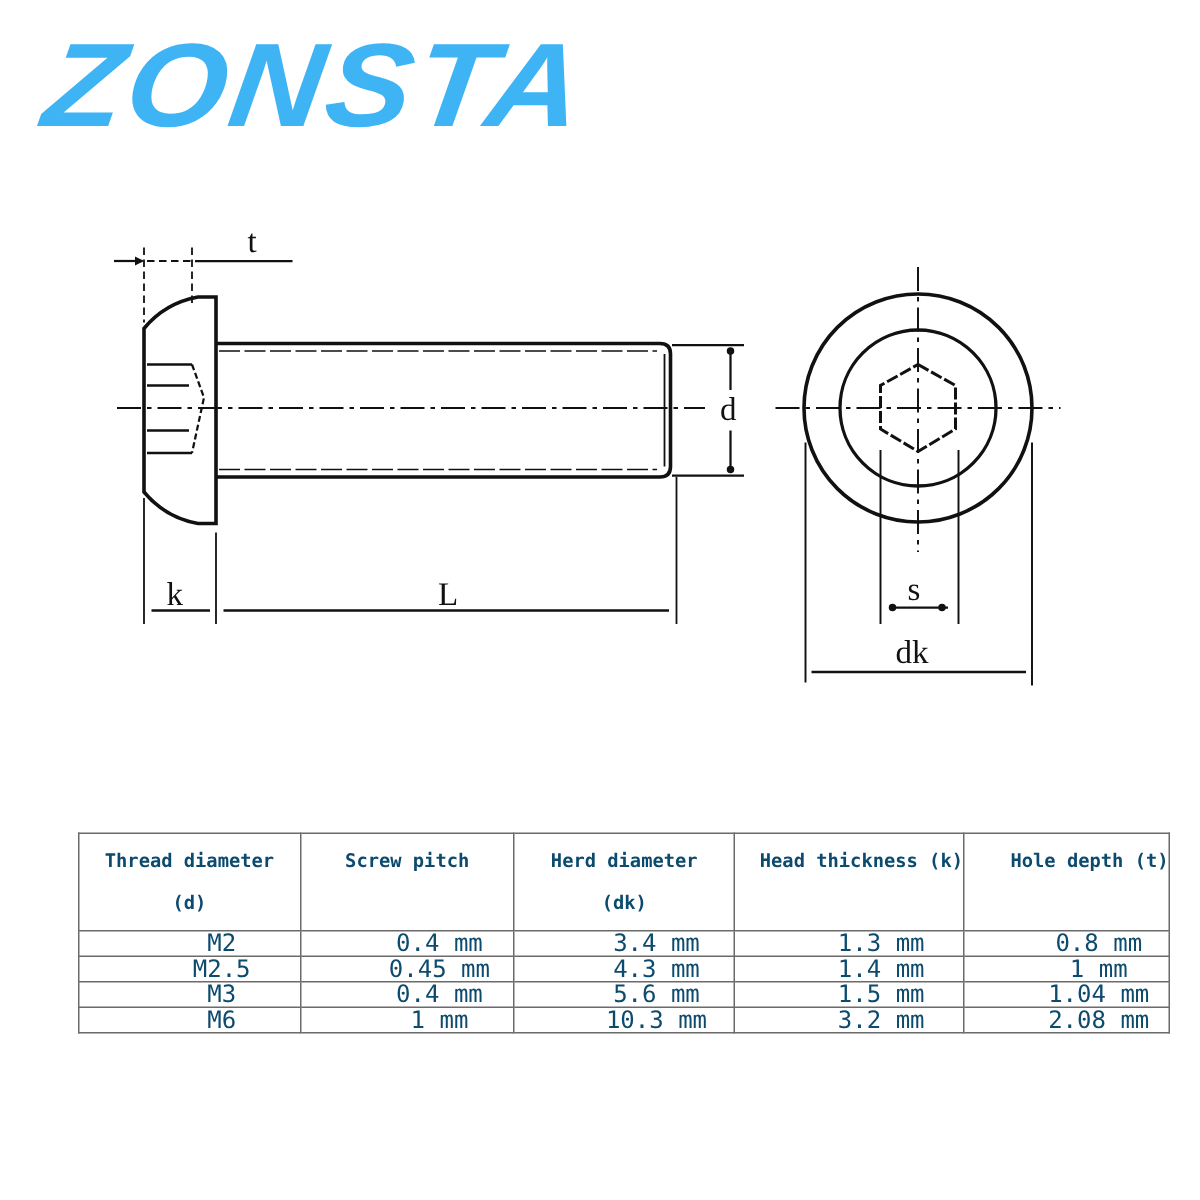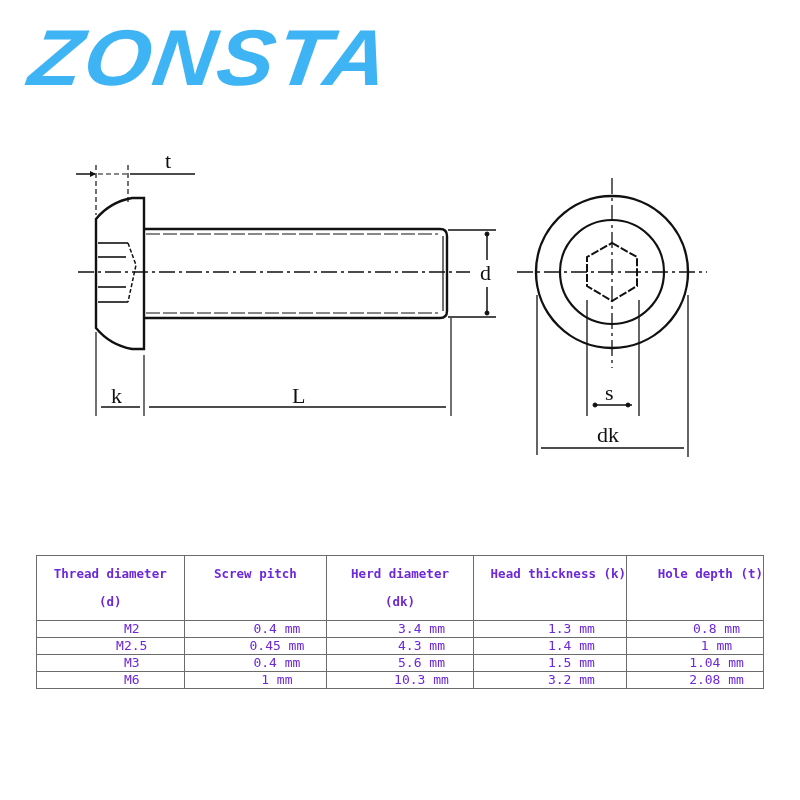--- a/index.html
+++ b/index.html
@@ -6,32 +6,32 @@
     body { width: 800px; height: 800px; position: relative; overflow: hidden; font-family: "DejaVu Sans", sans-serif; }
     .logo {
       position: absolute; left: 36px; top: 18px;
       font-family: "Liberation Sans", sans-serif; font-weight: bold; font-style: italic;
       font-size: 86px; letter-spacing: 2px; line-height: 1;
       transform: skewX(-8deg) scaleY(0.92); transform-origin: left top;
     }
     .drawing { position: absolute; left: 0; top: 130px; width: 800px; height: 350px; }
     .drawing svg text { font-family: "Liberation Serif", serif; }
     .spec-table {
-      position: absolute; left: 36px; top: 555px; width: 728px;
+      position: absolute; left: 52px; top: 555px; width: 728px;
       border-collapse: collapse; font-family: "DejaVu Sans Mono", monospace;
-      color: #6d28d9;
+      color: #0c4a6e;
     }
     .spec-table th, .spec-table td { border: 1px solid #6b6b6b; padding: 0; }
     .spec-table th {
       font-weight: bold; font-size: 12.5px; height: 64px; vertical-align: top; text-align: center;
     }
     .spec-table th .l1 { display: block; padding-top: 10px; }
     .spec-table th .l2 { display: block; padding-top: 13px; }
     .spec-table th.left { text-align: right; padding-left: 4px; }
-    .spec-table td { font-size: 13px; height: 16px; text-align: center; line-height: 16px; padding-left: 43px; }
+    .spec-table td { font-size: 16px; height: 16px; text-align: center; line-height: 16px; padding-left: 43px; }
     .col1 { width: 149px; } .col2 { width: 144px; } .col3 { width: 148px; } .col4 { width: 151px; } .col5 { width: 134px; }
   </style>
 </head>
 <body>
 
 <div class="logo" style="color:#3fb4f5;">ZONSTA</div>
 
 <div class="drawing">
   <svg width="800" height="350" viewBox="0 130 800 350" xmlns="http://www.w3.org/2000/svg">
     <g stroke="#111" fill="none">

